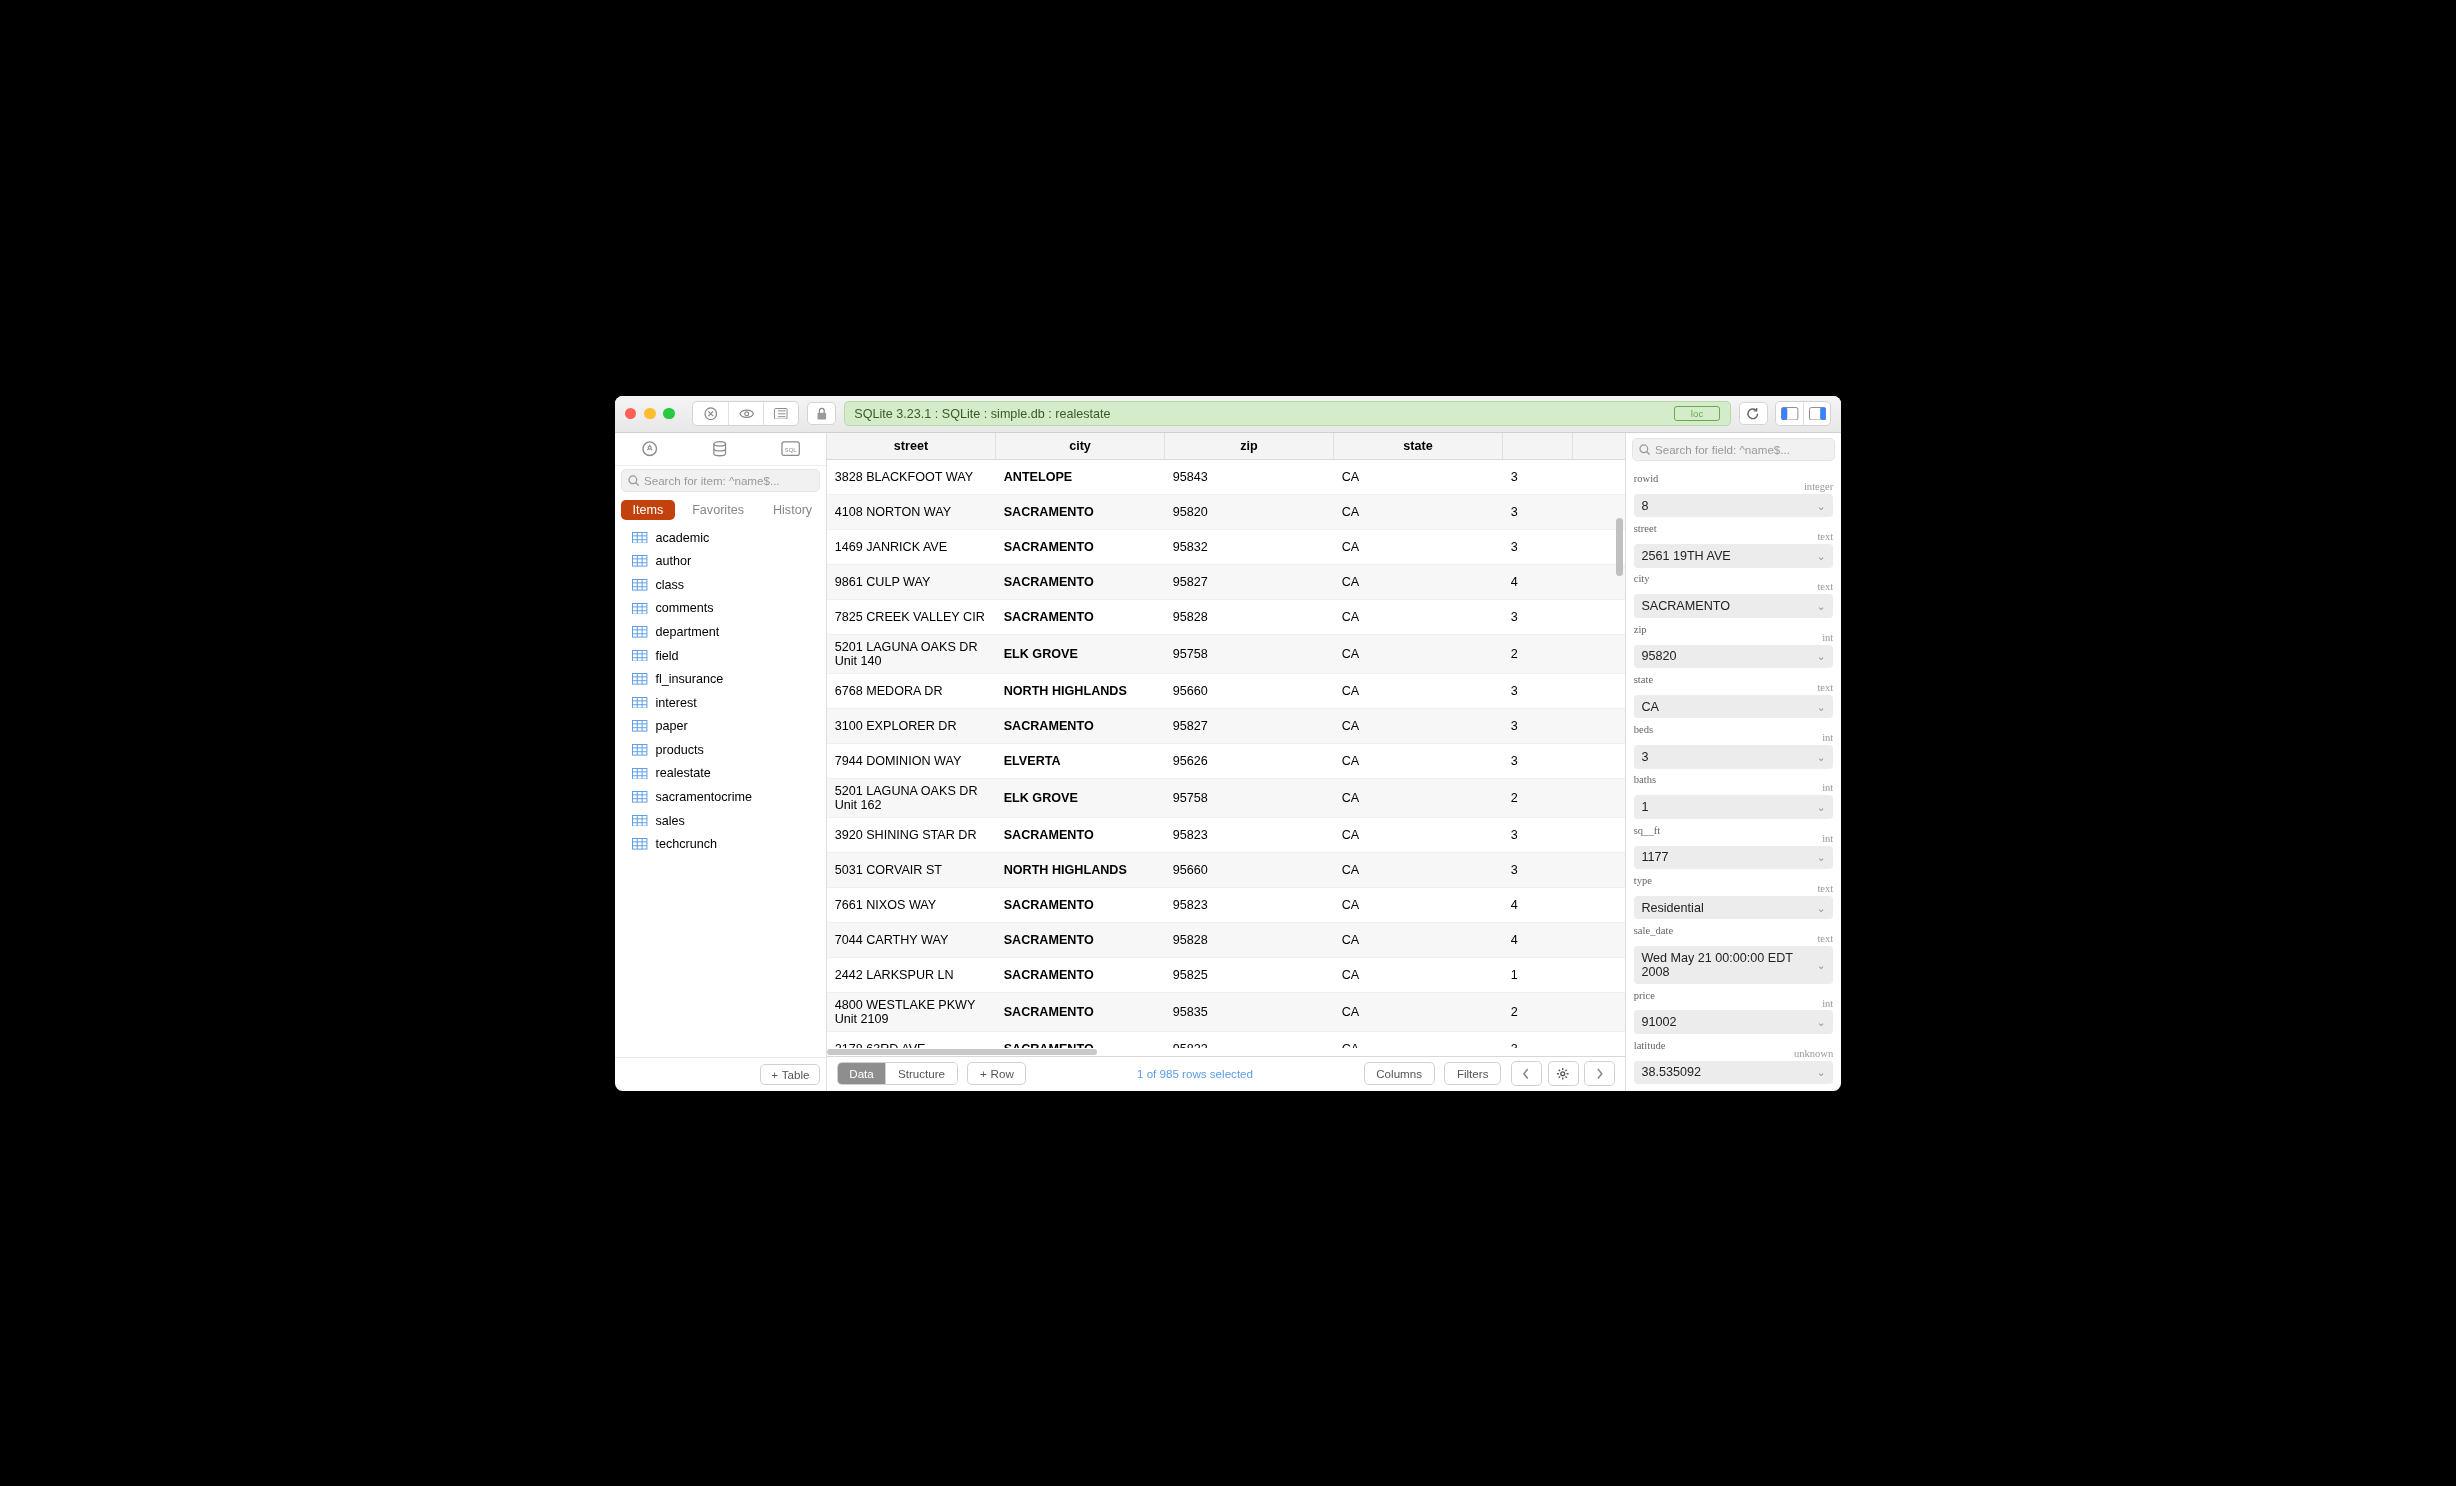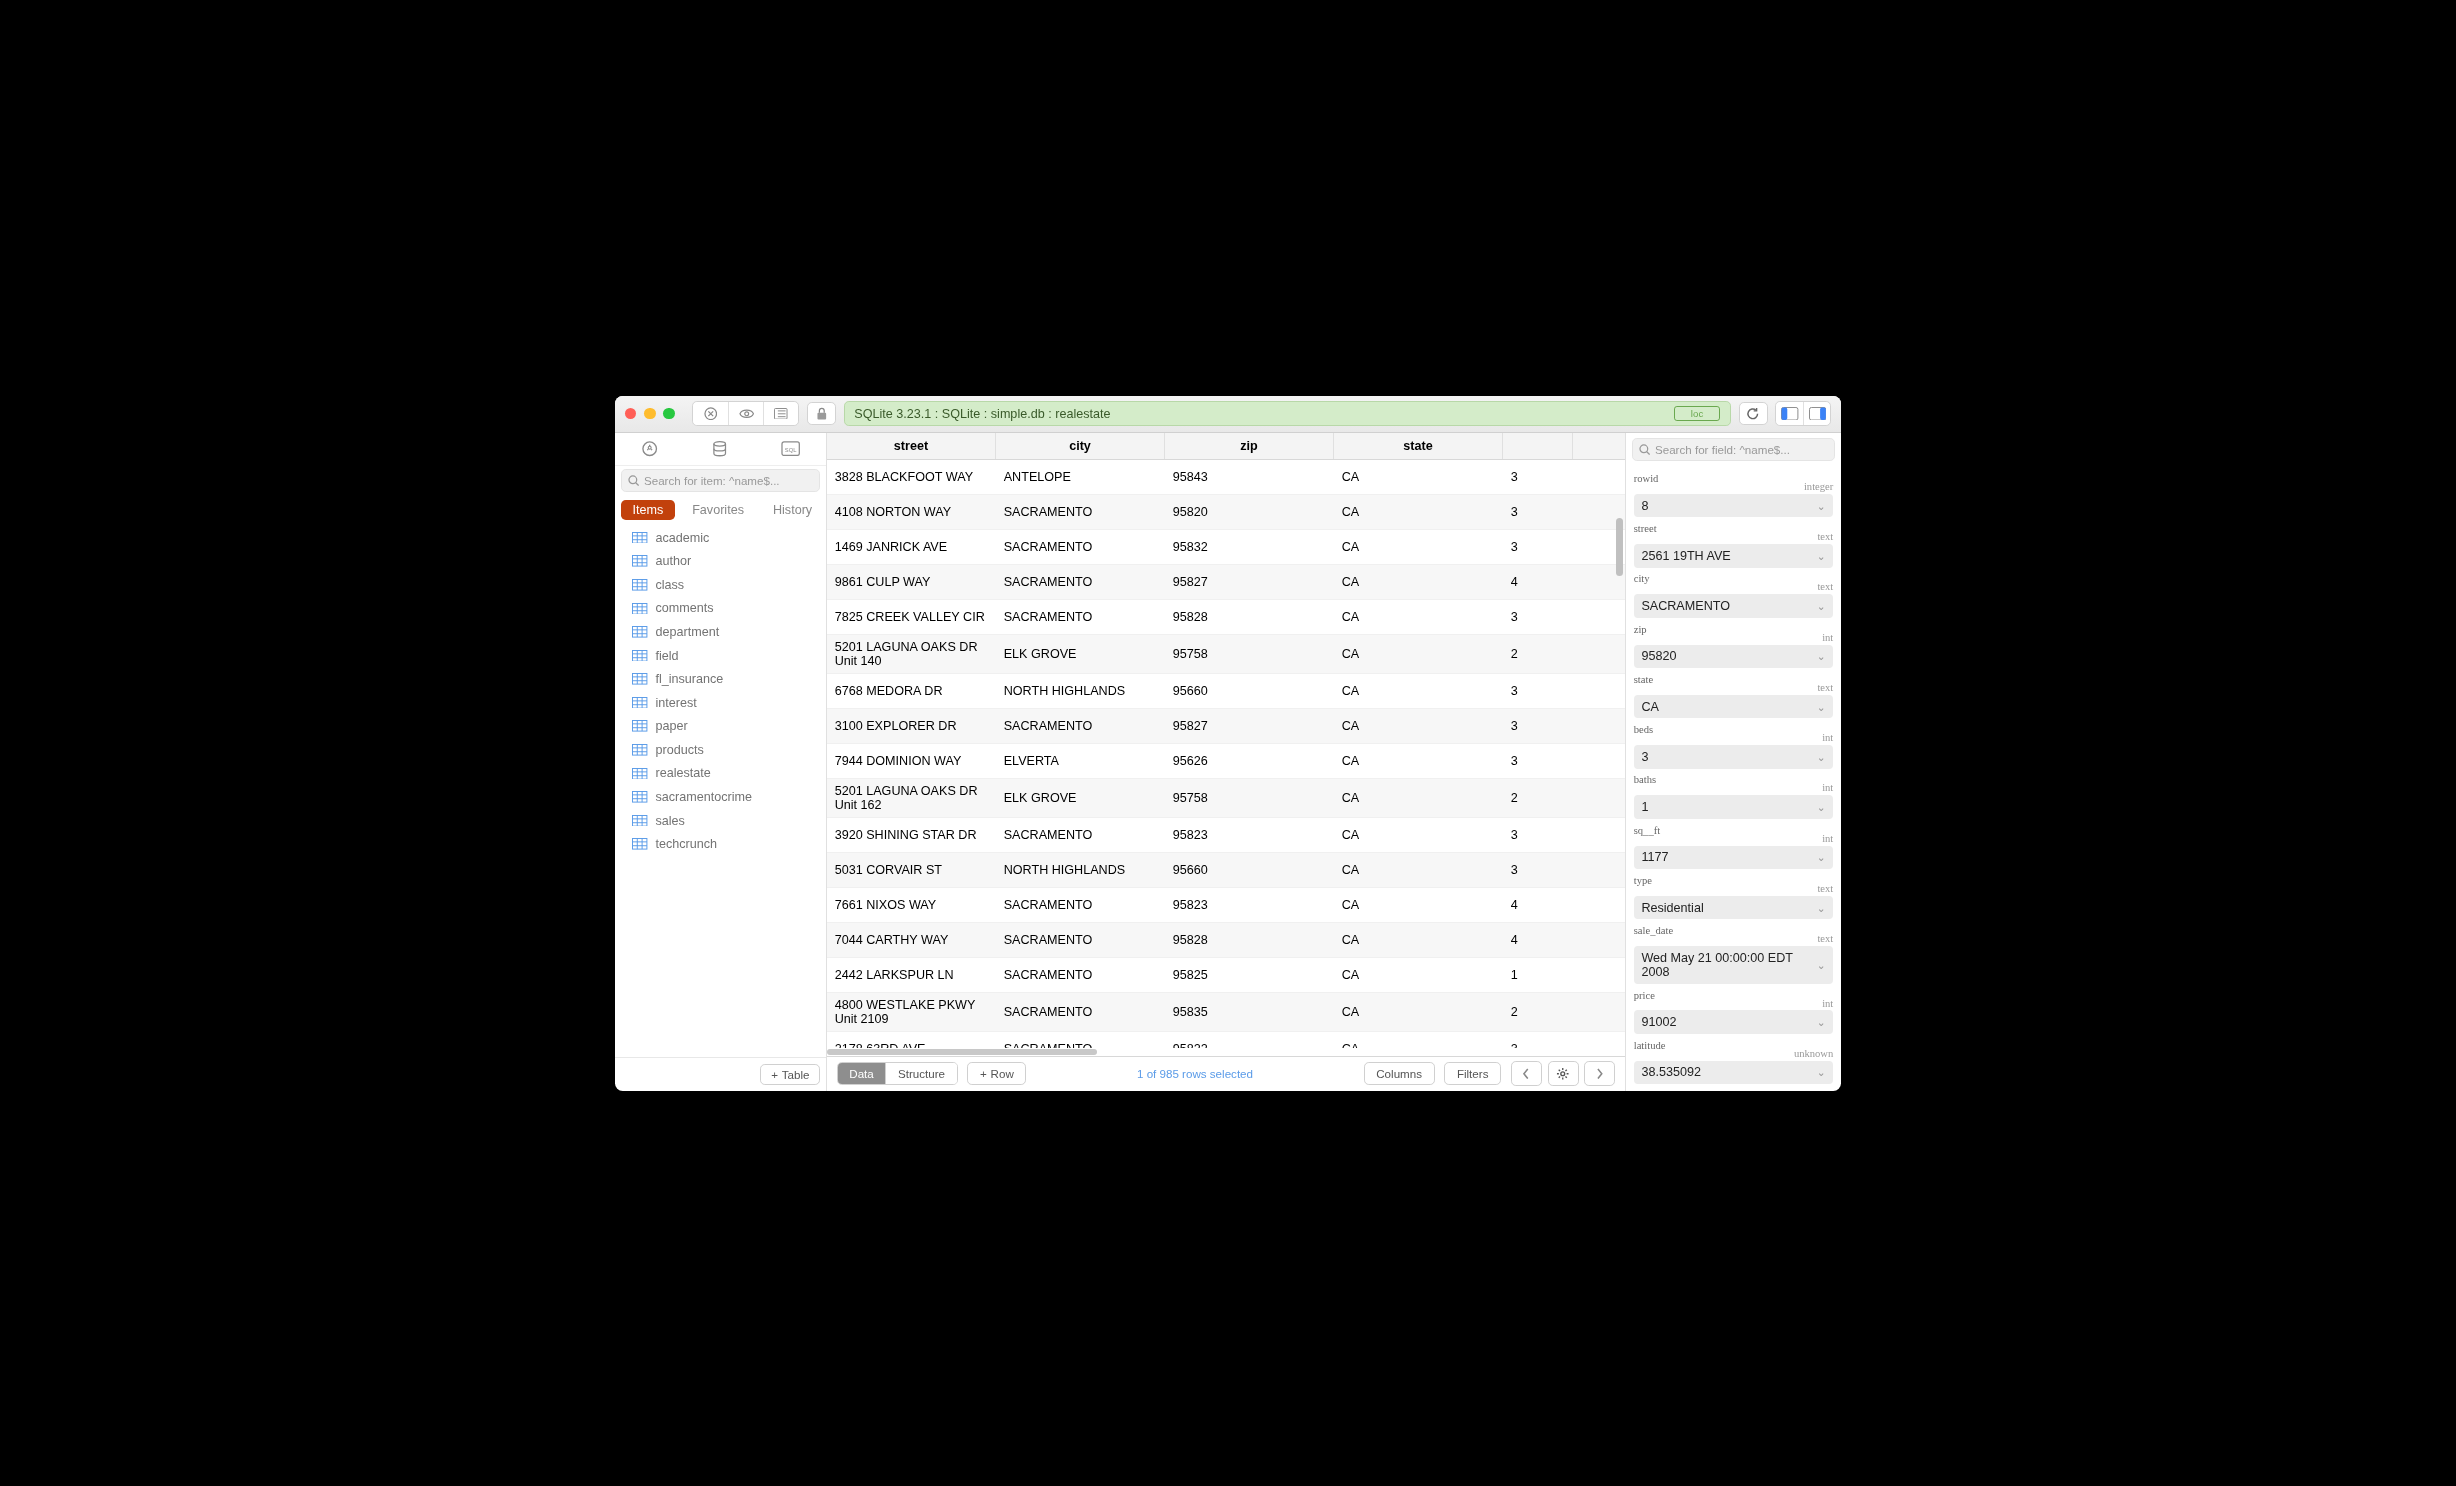--- a/index.html
+++ b/index.html
@@ -82,21 +82,21 @@
   .sidebar-tabs {
     display: flex; gap: 5.8px; padding: 3.9px 5.8px;
   }
   .sidebar-tab {
     padding: 2.9px 11.6px; border-radius: 4.8px; font-size: 12.6px; color: #888; cursor:pointer;
   }
   .sidebar-tab.active { background: #c2410c; color: #fff; }
   .sidebar-items { flex: 1; overflow: auto; padding: 1.9px 0; }
   .sidebar-item {
     display: flex; align-items: center; gap: 7.7px; padding: 4.8px 17.4px;
-    color: #737373; cursor: pointer; font-size: 12.6px;
+    color: #000000; cursor: pointer; font-size: 12.6px;
   }
   .table-icon { width: 15.4px; height: 11.6px; color: #5a9be8; }
   .sidebar-footer {
     border-top: 1px solid #e8e8e8; padding: 5.8px; display:flex; justify-content:flex-end;
   }
   .add-table-btn {
     display:flex; align-items:center; gap:3.9px; padding:2.9px 9.7px;
     border:1px solid #d0d0d0; border-radius:4.8px; background:#fff; font-size:11.6px; color:#555; cursor:pointer;
   }
 
@@ -111,21 +111,21 @@
   .col-zip { width:169px; }
   .col-state { width:169px; }
   .col-extra { width:70px; }
   .data-rows { flex:1; overflow:auto; position:relative; }
   .data-row { height:35px; display:flex; align-items:center; border-bottom:1px solid #f0f0f0; font-size:12.6px; }
   .data-row.tall { height:39px; }
   .data-row:nth-child(odd){ background:#fff; }
   .data-row:nth-child(even){ background:#f7f7f7; }
   .cell { padding: 0 7.7px; overflow:hidden; }
   .cell.st { width:169px; }
-  .cell.ci { width:169px; }
+  .cell.ci { width:169px;font-weight:bold; }
   .cell.zi { width:169px; }
   .cell.sa { width:169px; }
   .cell.ex { width:70px; text-align:left; }
   .cell .line2 { display:block; }
   .vscroll {
     position:absolute; right:1.9px; top:58px; width:6.8px; height:58px;
     background:#c0c0c0; border-radius:3.9px;
   }
   .hscroll {
     height:7.7px; background:transparent; position:relative;

